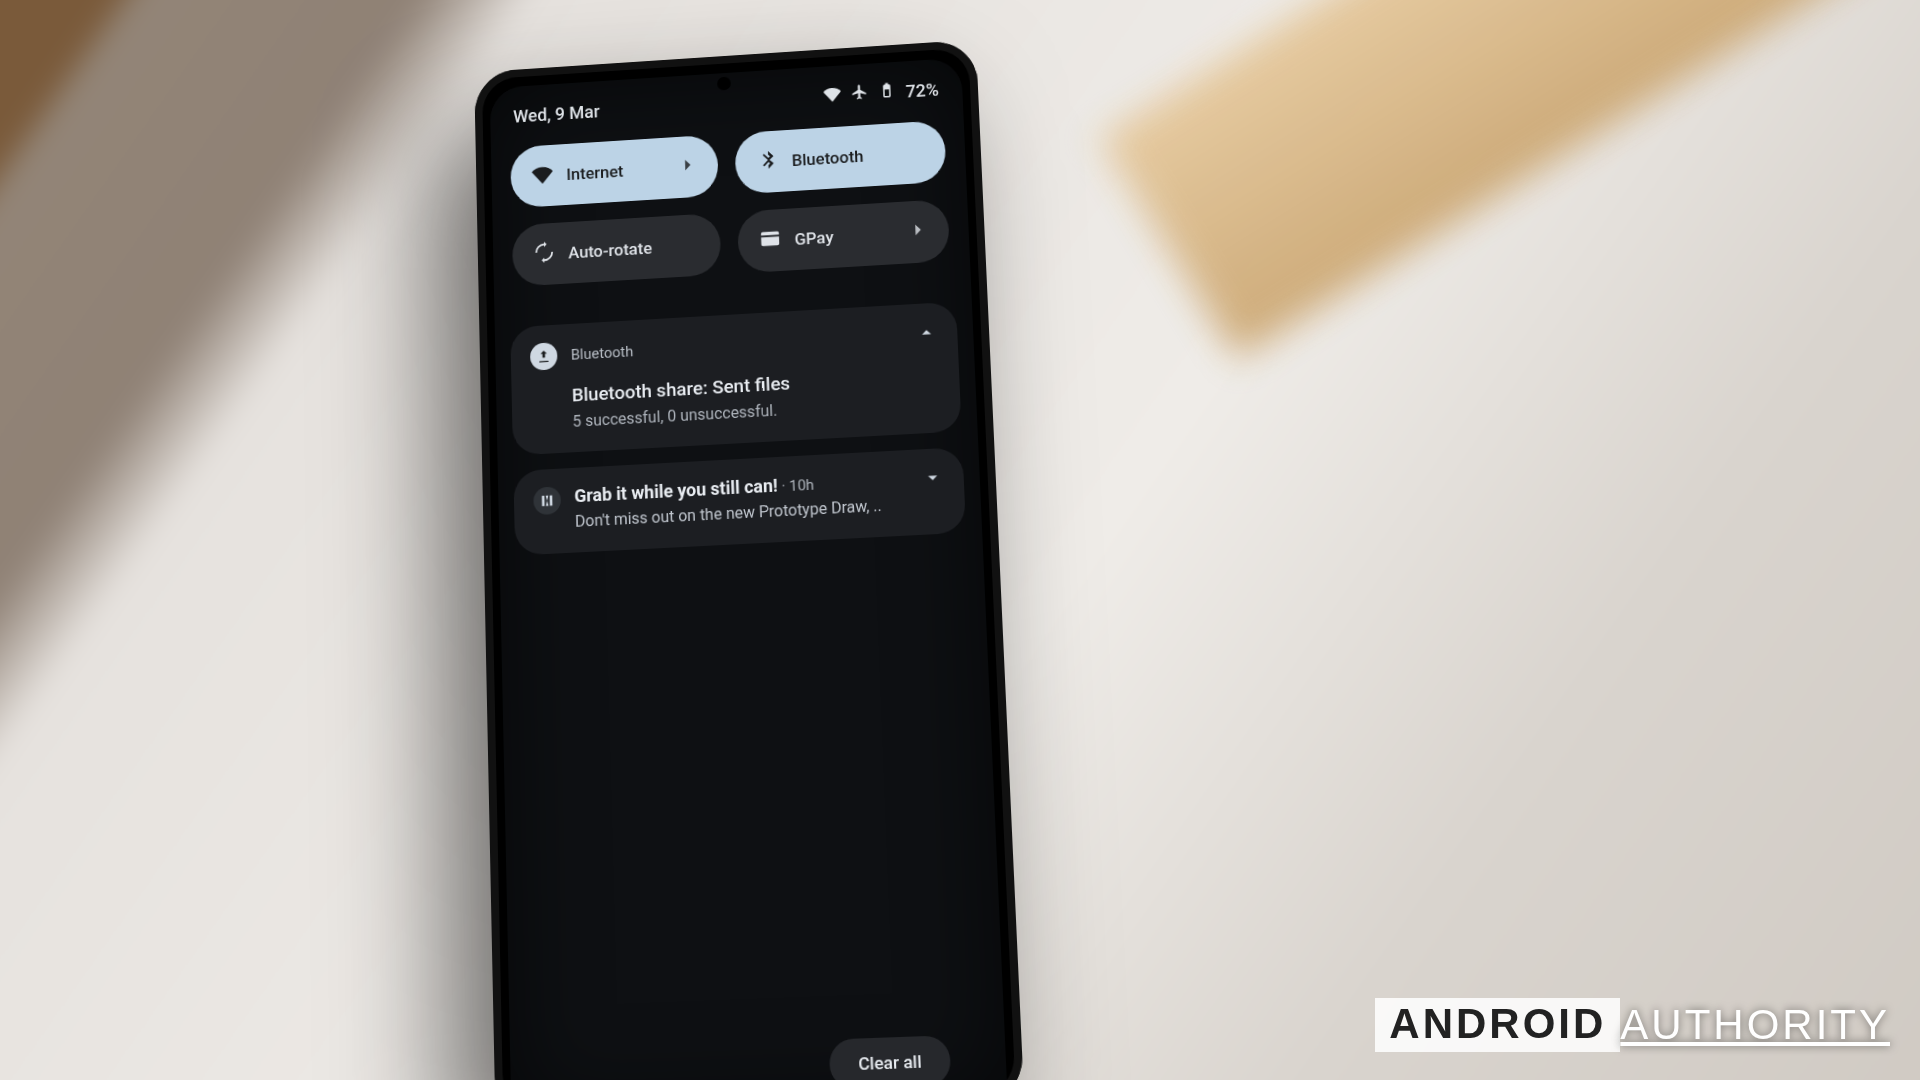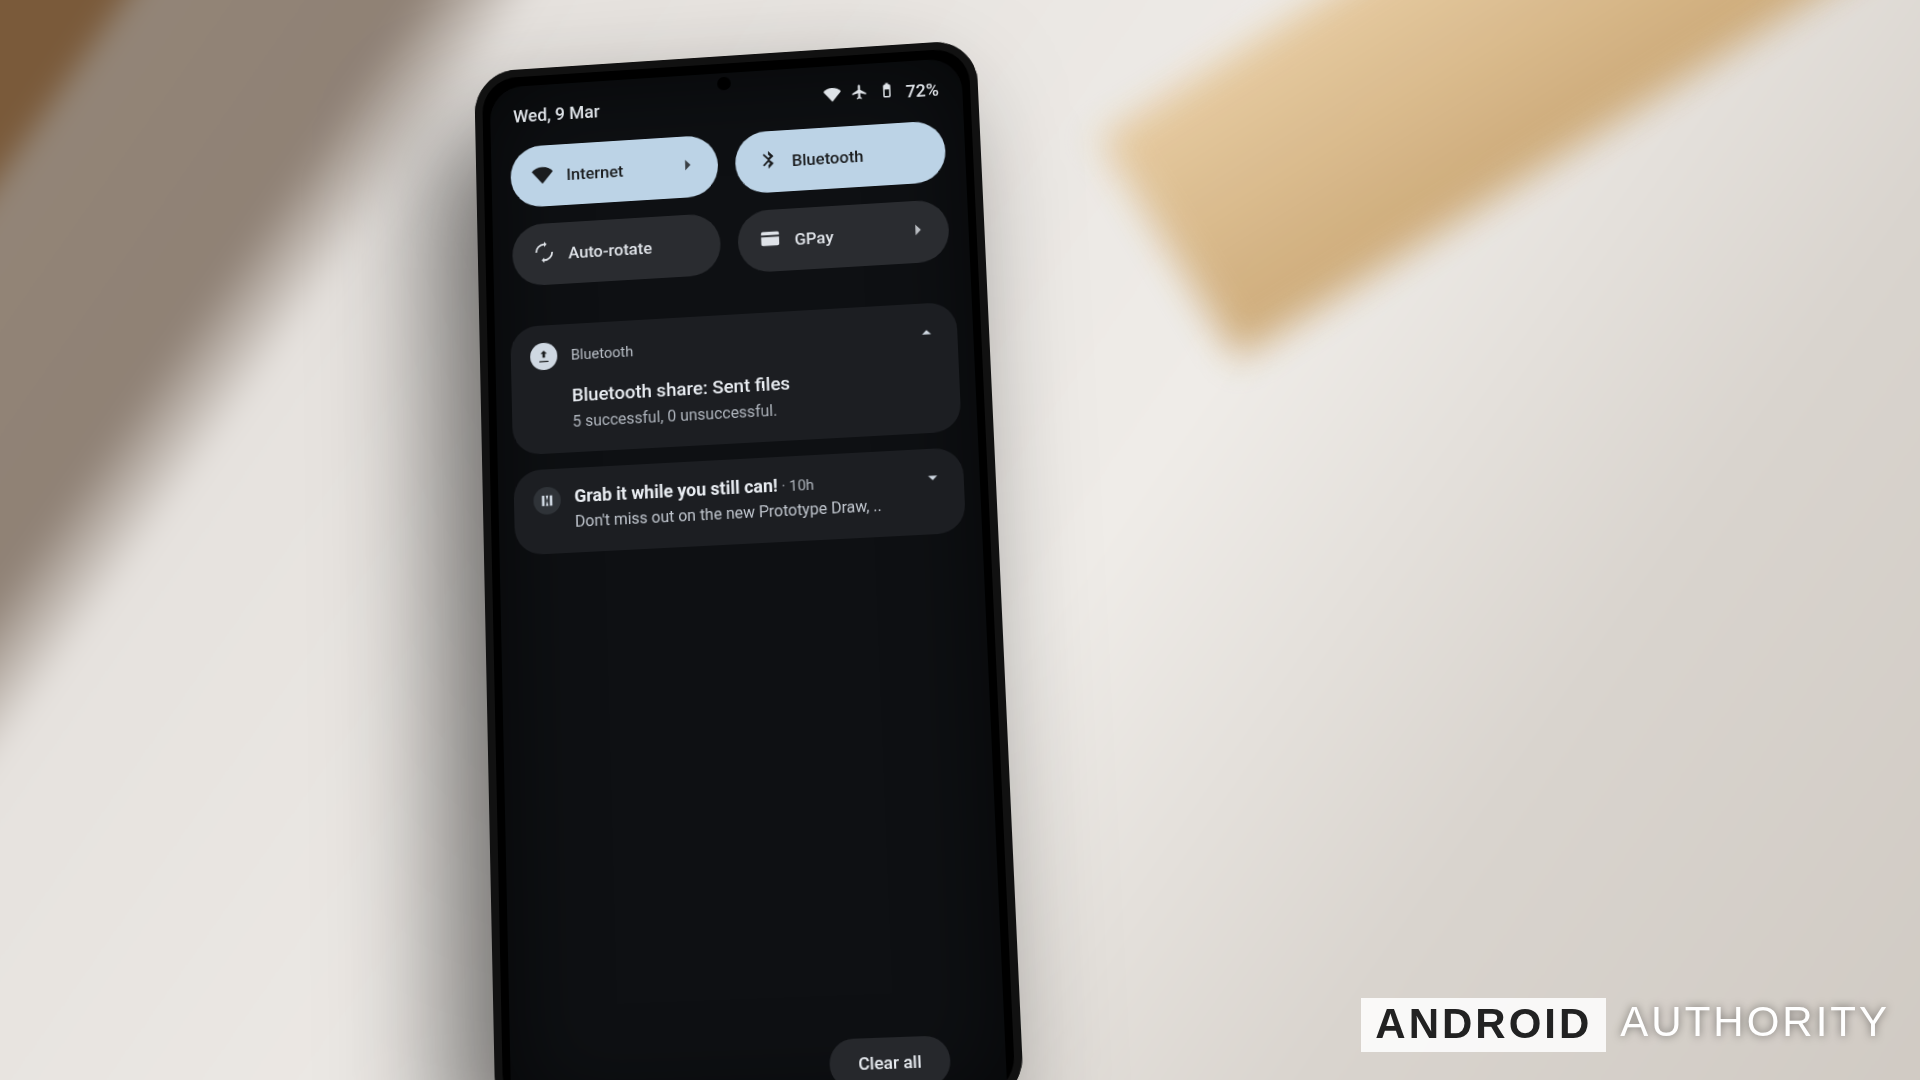--- a/index.html
+++ b/index.html
@@ -61,23 +61,23 @@
   .caret svg{width:22px;height:22px;fill:#cfd8e2;}
   .card .title{margin:16px 0 6px 42px;font-size:19px;font-weight:500;color:#e9edf2;}
   .card .body{margin-left:42px;font-size:16px;color:#aeb4bc;}
   .card.compact .row{display:flex;align-items:flex-start;gap:14px;}
   .card.compact .texts{flex:1;min-width:0;}
   .card.compact .t1{font-size:18px;font-weight:700;color:#e9edf2;}
   .card.compact .meta{font-size:15px;color:#aeb4bc;}
   .card.compact .t2{margin-top:6px;font-size:16px;color:#c0c6ce;white-space:nowrap;overflow:hidden;text-overflow:ellipsis;}
   .clearall{position:absolute;right:54px;bottom:18px;background:#26282c;color:#e9edf2;font-size:17px;font-weight:500;padding:14px 28px;border-radius:26px;}
   
-  .wm{position:absolute;right:30px;bottom:28px;display:flex;font-family:Arial,Helvetica,sans-serif;font-size:42px;letter-spacing:3px;}
+  .wm{position:absolute;right:30px;bottom:28px;display:flex;align-items:center;font-family:Arial,Helvetica,sans-serif;font-size:42px;letter-spacing:3px;}
   .wm .box{background:rgba(255,255,255,.85);color:#222;padding:2px 14px 4px 14px;font-weight:700;}
-  .wm .rest{color:#fff;font-weight:400;padding-left:14px;text-shadow:0 0 8px rgba(0,0,0,.5);}
+  .wm .rest{color:#fff;font-weight:400;text-shadow:0 0 8px rgba(0,0,0,.5);text-decoration:underline;}
 </style>
 </head>
 <body>
 
 <div class="scene"></div>
 <div class="stripe"></div>
 
 <div class="stage">
   <div class="phone">
     <div class="screen">

